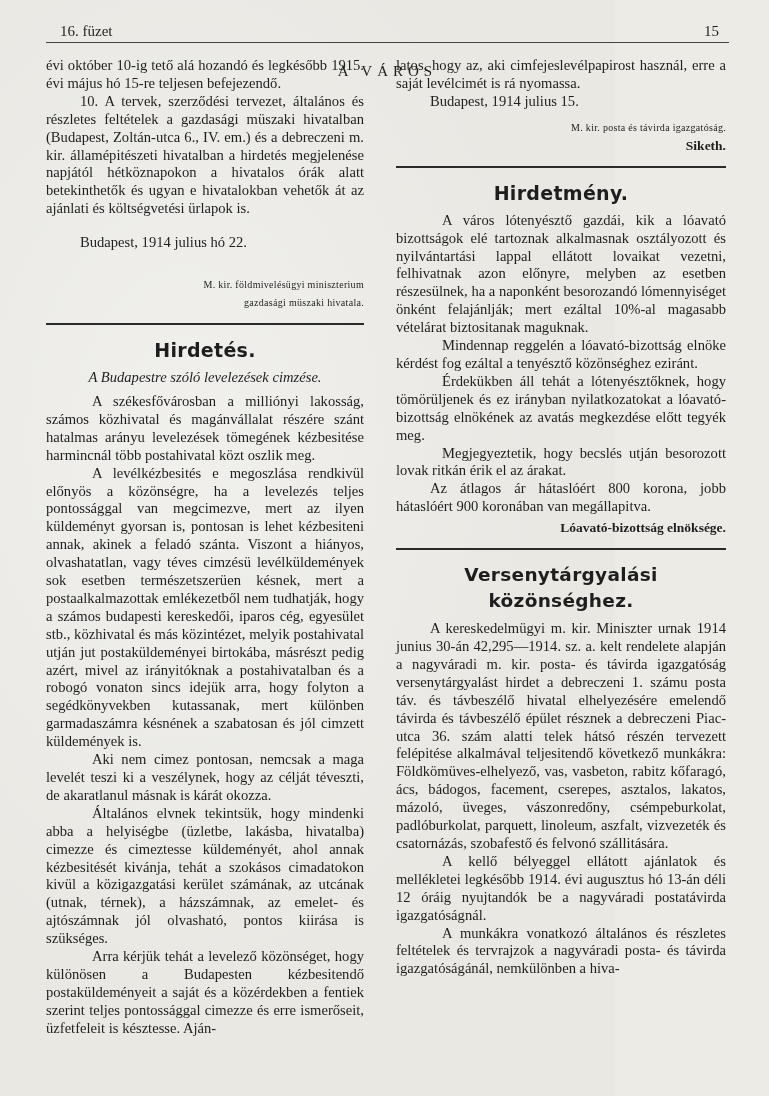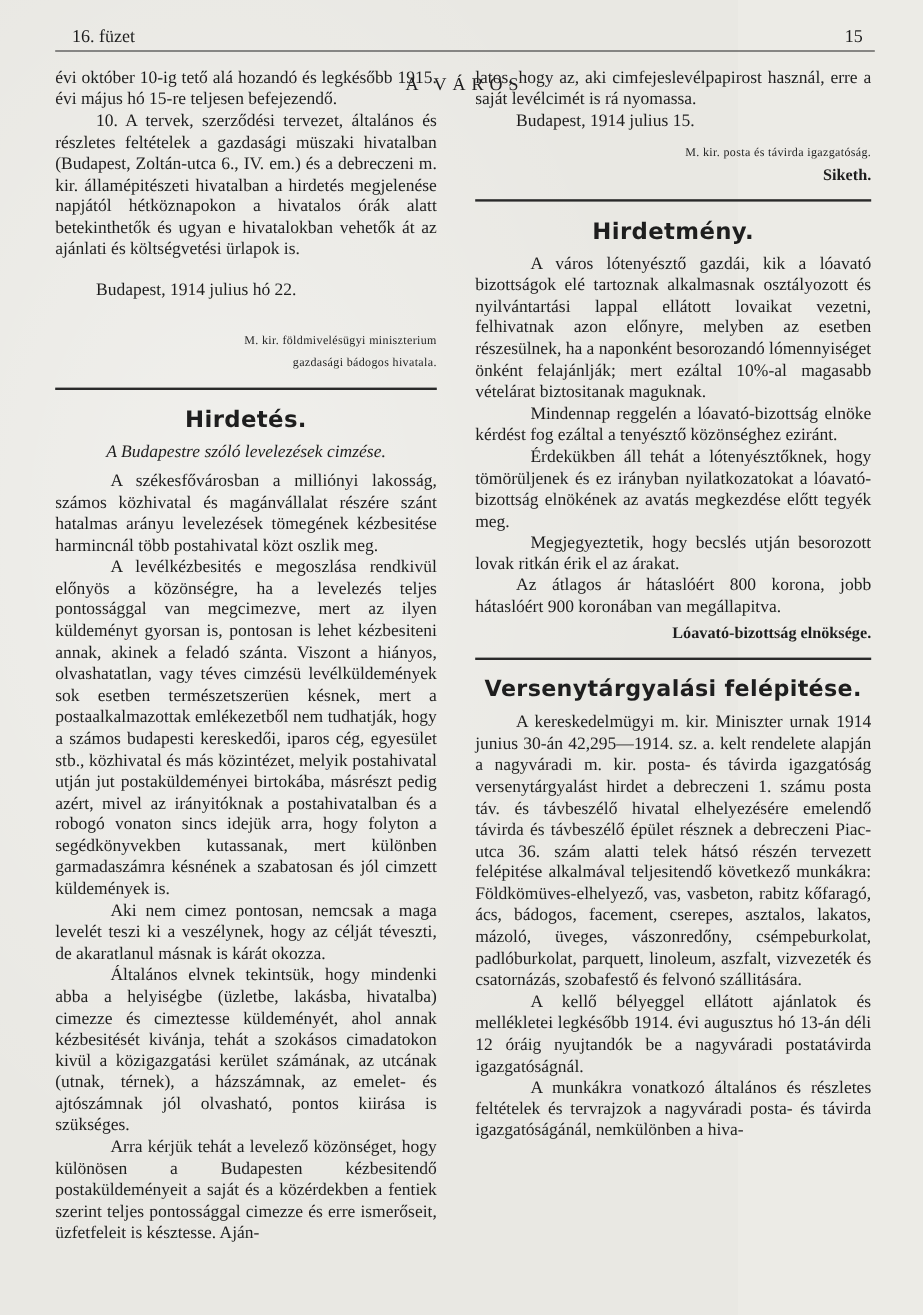--- a/index.html
+++ b/index.html
@@ -59,21 +59,21 @@
     <span class="left">16. füzet</span>
     <span class="center">A VÁROS</span>
     <span class="right">15</span>
   </div>
 
   <div class="col col-left">
     <p>évi október 10-ig tető alá hozandó és legkésőbb 1915. évi május hó 15-re teljesen befejezendő.</p>
     <p class="ind">10. A tervek, szerződési tervezet, általános és részletes feltételek a gazdasági müszaki hivatalban (Budapest, Zoltán-utca 6., IV. em.) és a debreczeni m. kir. államépitészeti hivatalban a hirdetés megjelenése napjától hétköznapokon a hivatalos órák alatt betekinthetők és ugyan e hivatalokban vehetők át az ajánlati és költségvetési ürlapok is.</p>
     <p class="ind nojust" style="margin-top:16px;">Budapest, 1914 julius hó 22.</p>
     <p class="sig" style="margin-top:24px;">M. kir. földmivelésügyi miniszterium</p>
-    <p class="sig">gazdasági bádogos hivatala.</p>
+    <p class="sig">gazdasági müszaki hivatala.</p>
     <div class="rule"></div>
     <div class="heading">Hirdetés.</div>
     <p class="subhead">A Budapestre szóló levelezések cimzése.</p>
     <p class="ind2">A székesfővárosban a milliónyi lakosság, számos közhivatal és magánvállalat részére szánt hatalmas arányu levelezések tömegének kézbesitése harmincnál több postahivatal közt oszlik meg.</p>
     <p class="ind2">A levélkézbesités e megoszlása rendkivül előnyös a közönségre, ha a levelezés teljes pontossággal van megcimezve, mert az ilyen küldeményt gyorsan is, pontosan is lehet kézbesiteni annak, akinek a feladó szánta. Viszont a hiányos, olvashatatlan, vagy téves cimzésü levélküldemények sok esetben természetszerüen késnek, mert a postaalkalmazottak emlékezetből nem tudhatják, hogy a számos budapesti kereskedői, iparos cég, egyesület stb., közhivatal és más közintézet, melyik postahivatal utján jut postaküldeményei birtokába, másrészt pedig azért, mivel az irányitóknak a postahivatalban és a robogó vonaton sincs idejük arra, hogy folyton a segédkönyvekben kutassanak, mert különben garmadaszámra késnének a szabatosan és jól cimzett küldemények is.</p>
     <p class="ind2">Aki nem cimez pontosan, nemcsak a maga levelét teszi ki a veszélynek, hogy az célját téveszti, de akaratlanul másnak is kárát okozza.</p>
     <p class="ind2">Általános elvnek tekintsük, hogy mindenki abba a helyiségbe (üzletbe, lakásba, hivatalba) cimezze és cimeztesse küldeményét, ahol annak kézbesitését kivánja, tehát a szokásos cimadatokon kivül a közigazgatási kerület számának, az utcának (utnak, térnek), a házszámnak, az emelet- és ajtószámnak jól olvasható, pontos kiirása is szükséges.</p>
     <p class="ind2">Arra kérjük tehát a levelező közönséget, hogy különösen a Budapesten kézbesitendő postaküldeményeit a saját és a közérdekben a fentiek szerint teljes pontossággal cimezze és erre ismerőseit, üzfetfeleit is késztesse. Aján-</p>
   </div>
 
@@ -84,19 +84,19 @@
     <p class="sig-right">Siketh.</p>
     <div class="rule"></div>
     <div class="heading">Hirdetmény.</div>
     <p class="ind2">A város lótenyésztő gazdái, kik a lóavató bizottságok elé tartoznak alkalmasnak osztályozott és nyilvántartási lappal ellátott lovaikat vezetni, felhivatnak azon előnyre, melyben az esetben részesülnek, ha a naponként besorozandó lómennyiséget önként felajánlják; mert ezáltal 10%-al magasabb vételárat biztositanak maguknak.</p>
     <p class="ind2">Mindennap reggelén a lóavató-bizottság elnöke kérdést fog ezáltal a tenyésztő közönséghez eziránt.</p>
     <p class="ind2">Érdekükben áll tehát a lótenyésztőknek, hogy tömörüljenek és ez irányban nyilatkozatokat a lóavató-bizottság elnökének az avatás megkezdése előtt tegyék meg.</p>
     <p class="ind2">Megjegyeztetik, hogy becslés utján besorozott lovak ritkán érik el az árakat.</p>
     <p class="ind">Az átlagos ár hátaslóért 800 korona, jobb hátaslóért 900 koronában van megállapitva.</p>
     <p class="sig-right" style="margin-top:3px;">Lóavató-bizottság elnöksége.</p>
     <div class="rule"></div>
-    <div class="heading" style="font-size:18.5px;">Versenytárgyalási felépitése.</div>
+    <div class="heading" style="font-size:18.5px;">Versenytárgyalási közönséghez.</div>
     <p class="ind">A kereskedelmügyi m. kir. Miniszter urnak 1914 junius 30-án 42,295—1914. sz. a. kelt rendelete alapján a nagyváradi m. kir. posta- és távirda igazgatóság versenytárgyalást hirdet a debreczeni 1. számu posta táv. és távbeszélő hivatal elhelyezésére emelendő távirda és távbeszélő épület résznek a debreczeni Piac-utca 36. szám alatti telek hátsó részén tervezett felépitése alkalmával teljesitendő következő munkákra: Földkömüves-elhelyező, vas, vasbeton, rabitz kőfaragó, ács, bádogos, facement, cserepes, asztalos, lakatos, mázoló, üveges, vászonredőny, csémpeburkolat, padlóburkolat, parquett, linoleum, aszfalt, vizvezeték és csatornázás, szobafestő és felvonó szállitására.</p>
     <p class="ind2">A kellő bélyeggel ellátott ajánlatok és mellékletei legkésőbb 1914. évi augusztus hó 13-án déli 12 óráig nyujtandók be a nagyváradi postatávirda igazgatóságnál.</p>
     <p class="ind2">A munkákra vonatkozó általános és részletes feltételek és tervrajzok a nagyváradi posta- és távirda igazgatóságánál, nemkülönben a hiva-</p>
   </div>
 
 </div>
 
 </body></html>

